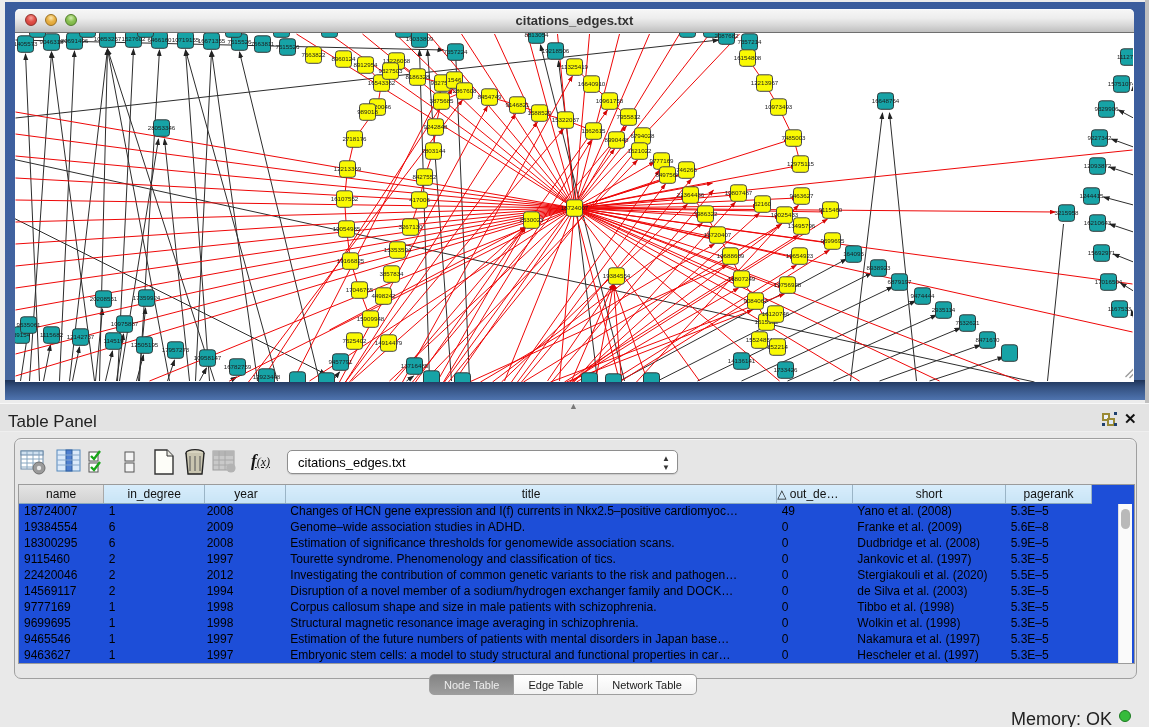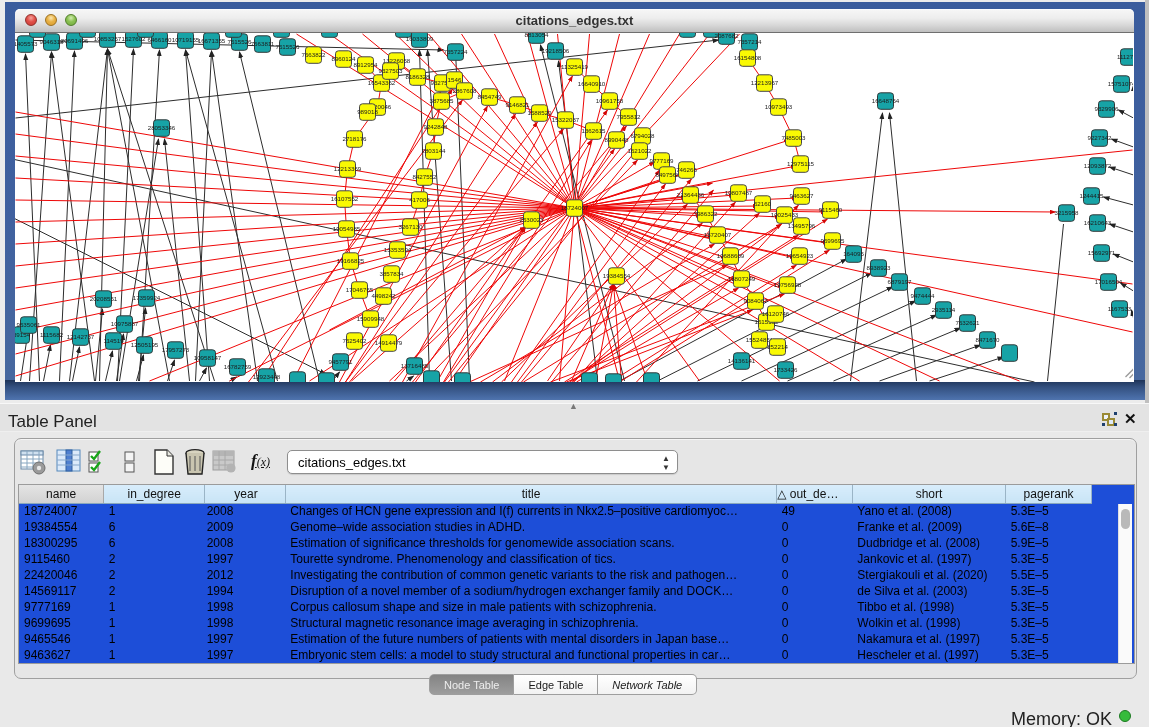--- a/index.html
+++ b/index.html
@@ -55,21 +55,21 @@
 .c5 { width:75px; } .c6 { width:152px; } .c7 { width:85px; }
 #vsb { position:absolute; right:2px; top:19px; width:14px; height:160px; background:#fafafa;
   border-left:1px solid #e0e0e0; }
 #vsb .th { position:absolute; left:2px; top:5px; width:9px; height:20px; background:#b9b9b9; border-radius:5px; }
 
 #segs { position:absolute; left:429px; top:271px; height:21px; display:flex; }
 .seg { height:21px; line-height:20px; font-size:11px; padding:0 14px; border:1px solid #9e9e9e;
   border-left:none; background:linear-gradient(180deg,#ffffff 0%,#f2f2f2 100%); color:#1a1a1a; }
 .seg.first { border-left:1px solid #9e9e9e; border-radius:5px 0 0 5px;
   background:linear-gradient(180deg,#848484 0%,#9d9d9d 100%); color:#ededed; }
-.seg.last { border-radius:0 5px 5px 0;font-style:italic; }
+.seg.last { border-radius:0 5px 5px 0; }
 #mem { position:absolute; left:0px; top:306px; width:1112px; text-align:right; font-size:18px; color:#222; }
 #memdot { position:absolute; left:1119px; top:307px; width:12px; height:12px; border-radius:50%;
   background:#35bb3b; border:1px solid #1d7a22; }
 </style></head>
 <body>
 <div id="stage">
   <div id="gsec">
     <div id="bluebg"></div>
     <div id="graybarL"></div>
       <div id="graybarR"></div>

